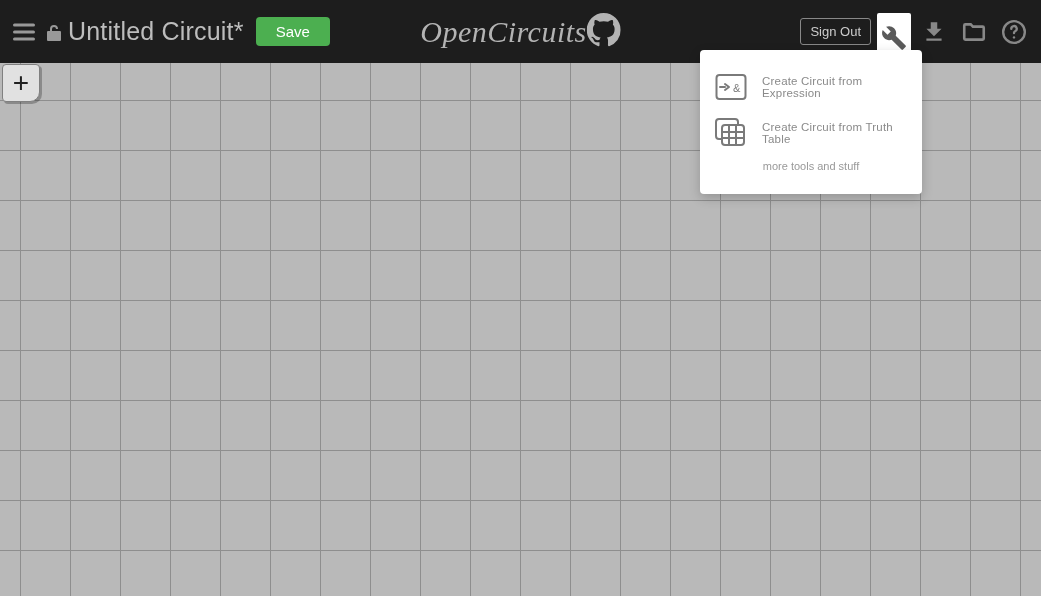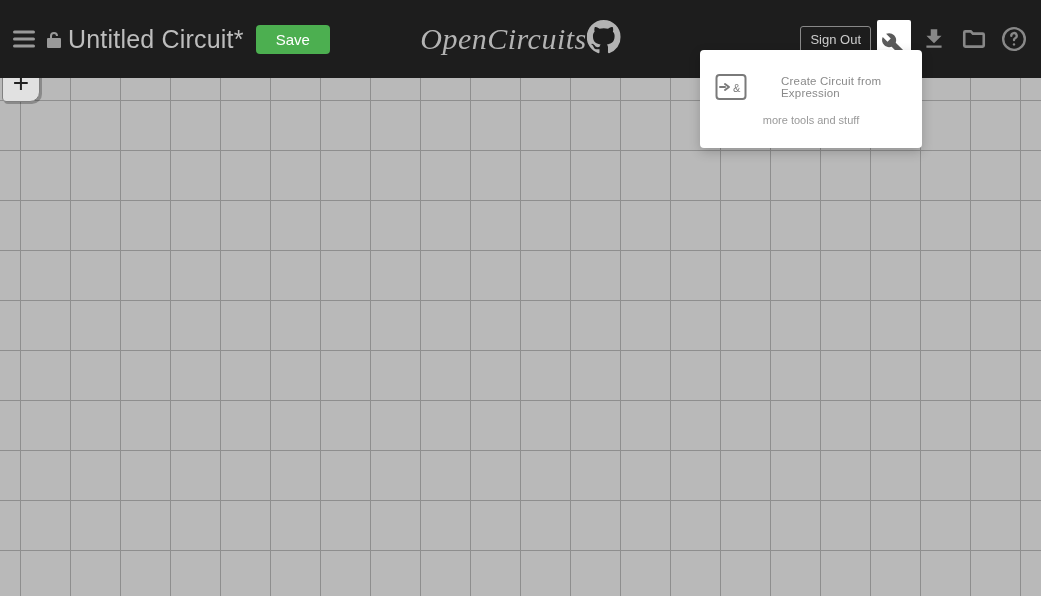--- a/index.html
+++ b/index.html
@@ -14,21 +14,21 @@
     background-image:
       linear-gradient(to right, #979797 1px, transparent 1px),
       linear-gradient(to bottom, #979797 1px, transparent 1px);
     background-size: 50px 50px;
     background-position: -30px -12px;
   }
 
   
   .header {
     position: absolute;
-    top: 0; left: 0; right: 0; height: 78px;
+    top: 0; left: 0; right: 0; height: 63px;
     background: #1d1d1d;
     display: flex;
     align-items: center;
     padding: 0 10px;
     z-index: 50;
   }
 
   .h-icon { color: #999; display: flex; align-items: center; justify-content: center; cursor: pointer; }
   .h-icon svg { display: block; }
 
@@ -146,21 +146,20 @@
     width: 34px; height: 34px;
     color: #7a7a7a;
     display: flex; align-items: center; justify-content: center;
     flex-shrink: 0;
   }
   .dd-icon svg { display:block; }
   .dd-label {
     font-size: 11.5px;
     color: #8a8a8a;
     letter-spacing: 0.2px;
-    margin-left: 19px;
   }
   .dd-footer {
     text-align: center;
     font-size: 11px;
     color: #999;
     margin-top: 0;
     padding: 4px 0;
     cursor: default;
   }
 
@@ -253,15 +252,28 @@
       <svg width="32" height="30" viewBox="0 0 32 30" fill="none" stroke="#7a7a7a" stroke-width="2">
         <rect x="1.5" y="3" width="29" height="24" rx="3"></rect>
         <path d="M5 15 h5" stroke-linecap="round"></path>
         <path d="M10 12 l4 3 l-4 3" fill="none" stroke-linecap="round" stroke-linejoin="round"></path>
         <text x="18" y="20" font-size="11" font-family="Arial" fill="#7a7a7a" stroke="none">&amp;</text>
       </svg>
     </div>
     <div class="dd-label">Create Circuit from Expression</div>
   </div>
 
+  <div class="dd-item">
+    <div class="dd-icon">
+      <svg width="34" height="32" viewBox="0 0 34 32" fill="none" stroke="#7a7a7a" stroke-width="2">
+        <rect x="2" y="2" width="22" height="20" rx="3"></rect>
+        <rect x="8" y="8" width="22" height="20" rx="3" fill="#fff"></rect>
+        <line x1="8" y1="15" x2="30" y2="15"></line>
+        <line x1="8" y1="21" x2="30" y2="21"></line>
+        <line x1="15" y1="8" x2="15" y2="28"></line>
+        <line x1="22" y1="8" x2="22" y2="28"></line>
+      </svg>
+    </div>
+    <div class="dd-label">Create Circuit from Truth Table</div>
+  </div>
 
   <div class="dd-footer">more tools and stuff</div>
 </div>
 
 </body></html>

